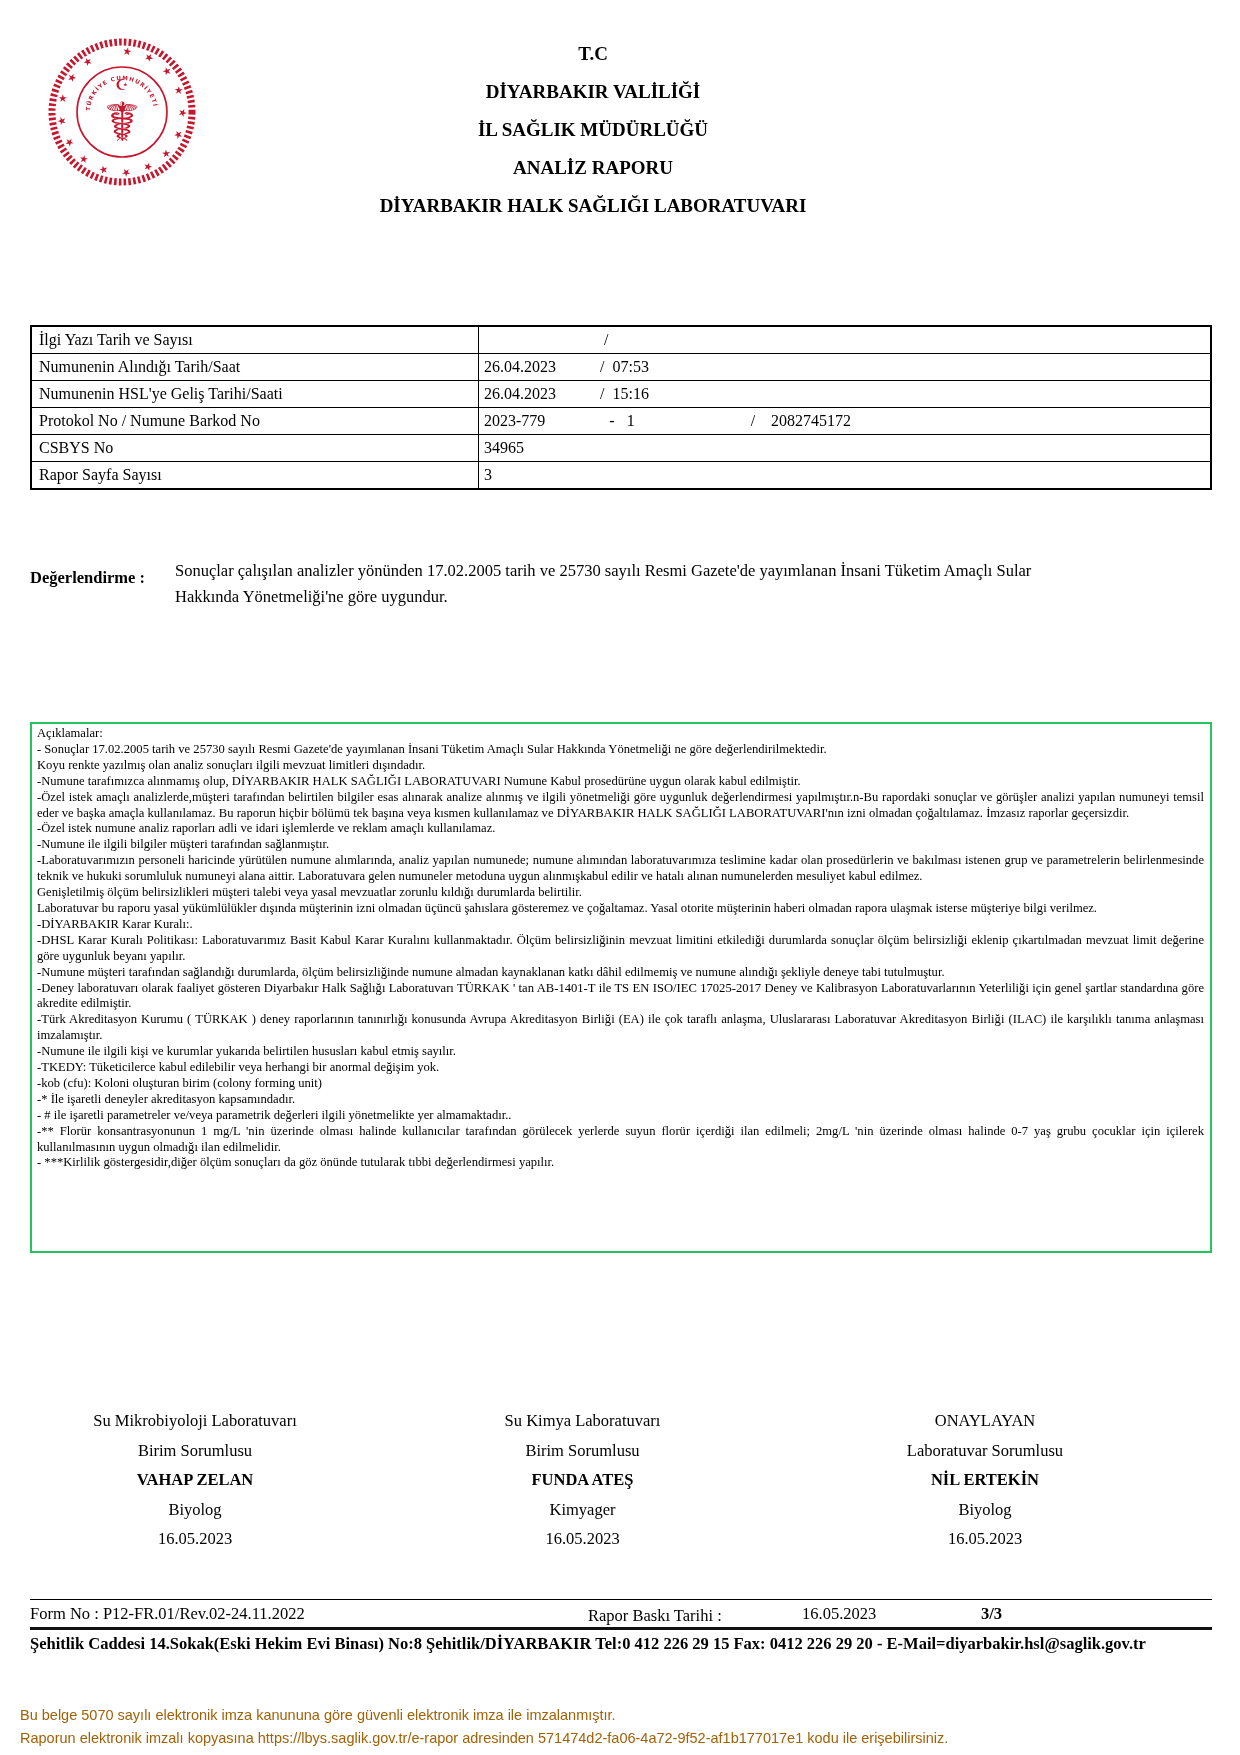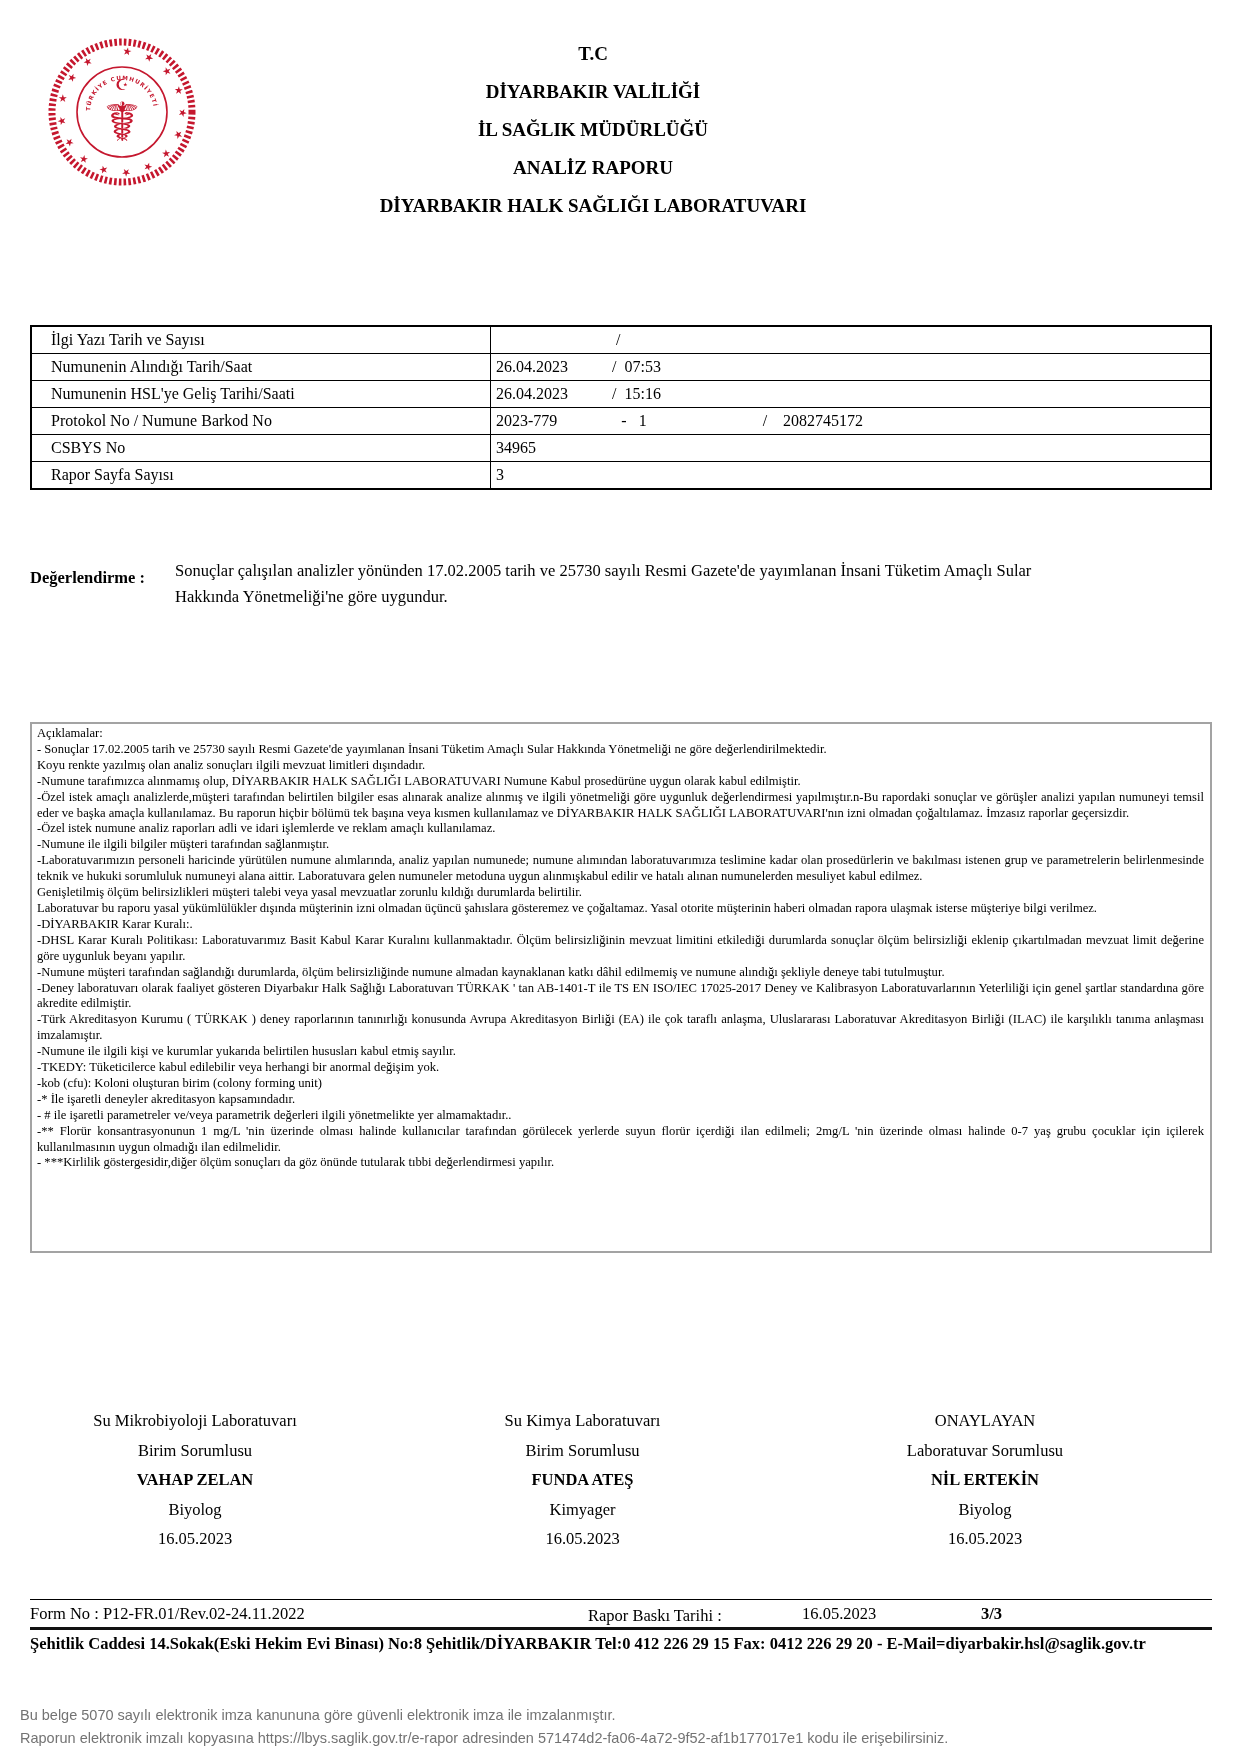--- a/index.html
+++ b/index.html
@@ -12,29 +12,29 @@
   
   .header-block{position:absolute;left:0;top:44px;width:1186px;text-align:center;
                 font-weight:bold;font-size:19px;}
   .header-block .hline{line-height:20px;margin-bottom:18px;}
 
   
   .info-table{position:absolute;left:30px;top:325px;width:1182px;border:2px solid #000;box-sizing:border-box;}
   .info-row{display:flex;border-bottom:1px solid #000;height:26px;align-items:center;}
   .info-row:last-child{border-bottom:none;}
   .info-label{width:447px;border-right:1px solid #000;padding-left:7px;font-size:16px;
-              height:100%;display:flex;align-items:center;box-sizing:border-box;margin-left:12px;}
+              height:100%;display:flex;align-items:center;box-sizing:border-box;}
   .info-value{flex:1;padding-left:5px;font-size:16px;white-space:pre;overflow:hidden;}
 
   
   .eval-label{position:absolute;left:30px;top:568px;font-weight:bold;font-size:16.5px;}
   .eval-text{position:absolute;left:175px;top:558px;width:885px;font-size:16.5px;line-height:26px;}
 
   
-  .notes-box{position:absolute;left:30px;top:722px;width:1182px;height:531px;border:2px solid #a3a3a3;
+  .notes-box{position:absolute;left:30px;top:722px;width:1182px;height:531px;border:2px solid #22c55e;
              box-sizing:border-box;padding:2px 6px 0 5px;font-size:12.6px;line-height:15.9px;
              overflow:hidden;}
   .note-line{text-align:justify;}
   .note-title{text-align:left;}
 
   
   .sig-col{position:absolute;top:1412px;text-align:center;font-size:16.5px;}
   .sig-col .sig-line{line-height:17px;margin-bottom:12.5px;}
   .sig-name{font-weight:bold;}
   .sig-1{left:30px;width:330px;}
@@ -48,21 +48,21 @@
   .print-label{position:absolute;left:558px;top:2px;}
   .print-date{position:absolute;left:772px;top:0;}
   .page-num{position:absolute;left:951px;top:0;font-weight:bold;}
   .rule-thick{position:absolute;left:30px;top:1627px;width:1182px;border-top:3px solid #111;}
   .address{position:absolute;left:30px;top:1633px;width:1186px;font-weight:bold;
            font-size:16.5px;line-height:21px;}
 
   
   .esign{position:absolute;left:20px;top:1707px;width:1210px;
          font-family:"Liberation Sans","DejaVu Sans",sans-serif;font-size:14.5px;
-         color:#737373;line-height:17px;}
+         color:#a16207;line-height:17px;}
   .esign .esign-line{margin-bottom:6px;}
 </style>
 </head>
 <body>
 
 <div class="page">
 
   <svg class="logo" viewBox="0 0 156 156">
     <defs>
       <path id="sealTextPath" d="M 46,78 A 32,32 0 1 1 110,78"></path>

